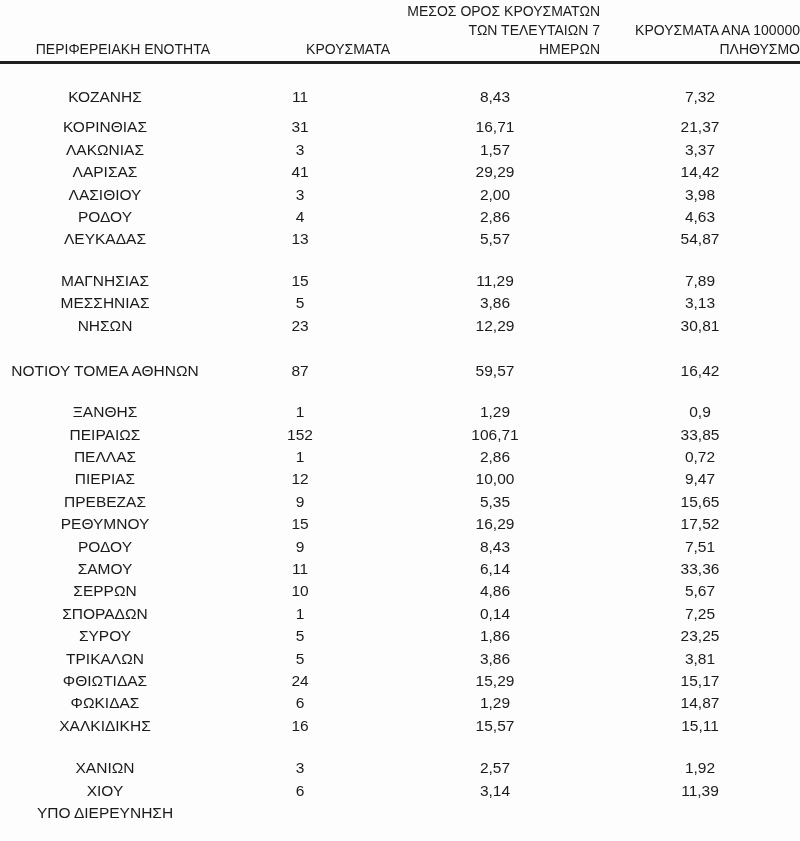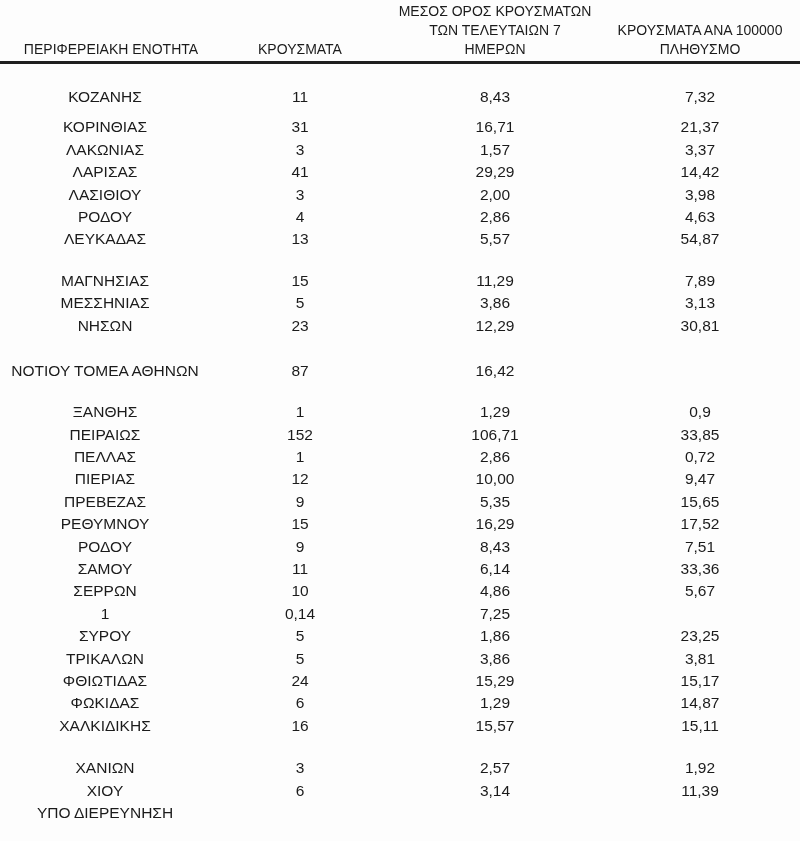--- a/index.html
+++ b/index.html
@@ -24,26 +24,26 @@
   .thead {
     display: grid;
     grid-template-columns: 210px 180px 210px 200px;
     height: 61px;
     border-bottom: 3px solid #1f1f1f;
     align-items: end;
   }
   .hcell {
     font-size: 14px;
     line-height: 19px;
-    text-align: center;
+    text-align: right;
     padding-bottom: 2px;
   }
   .hcell .hline { display: block; }
   .hcell.c0 {
-    text-align: center;
+    text-align: right;
     padding-left: 12px;
   }
   
   .tbody {
     padding-top: 22px;
   }
   .trow {
     display: grid;
     grid-template-columns: 210px 180px 210px 200px;
     height: 22.4px;
@@ -149,20 +149,21 @@
       <div class="trow">
         <div class="tcell region">ΝΗΣΩΝ</div>
         <div class="tcell cases">23</div>
         <div class="tcell avg7">12,29</div>
         <div class="tcell per100k">30,81</div>
       </div>
       <div class="spacer spacer-3"></div>
       <div class="trow">
         <div class="tcell region">ΝΟΤΙΟΥ ΤΟΜΕΑ ΑΘΗΝΩΝ</div>
         <div class="tcell cases">87</div>
+        <div class="tcell avg7">59,57</div>
         <div class="tcell per100k">16,42</div>
       </div>
       <div class="spacer spacer-4"></div>
       <div class="trow">
         <div class="tcell region">ΞΑΝΘΗΣ</div>
         <div class="tcell cases">1</div>
         <div class="tcell avg7">1,29</div>
         <div class="tcell per100k">0,9</div>
       </div>
       <div class="trow">
@@ -207,20 +208,21 @@
         <div class="tcell avg7">6,14</div>
         <div class="tcell per100k">33,36</div>
       </div>
       <div class="trow">
         <div class="tcell region">ΣΕΡΡΩΝ</div>
         <div class="tcell cases">10</div>
         <div class="tcell avg7">4,86</div>
         <div class="tcell per100k">5,67</div>
       </div>
       <div class="trow">
+        <div class="tcell region">ΣΠΟΡΑΔΩΝ</div>
         <div class="tcell cases">1</div>
         <div class="tcell avg7">0,14</div>
         <div class="tcell per100k">7,25</div>
       </div>
       <div class="trow">
         <div class="tcell region">ΣΥΡΟΥ</div>
         <div class="tcell cases">5</div>
         <div class="tcell avg7">1,86</div>
         <div class="tcell per100k">23,25</div>
       </div>

